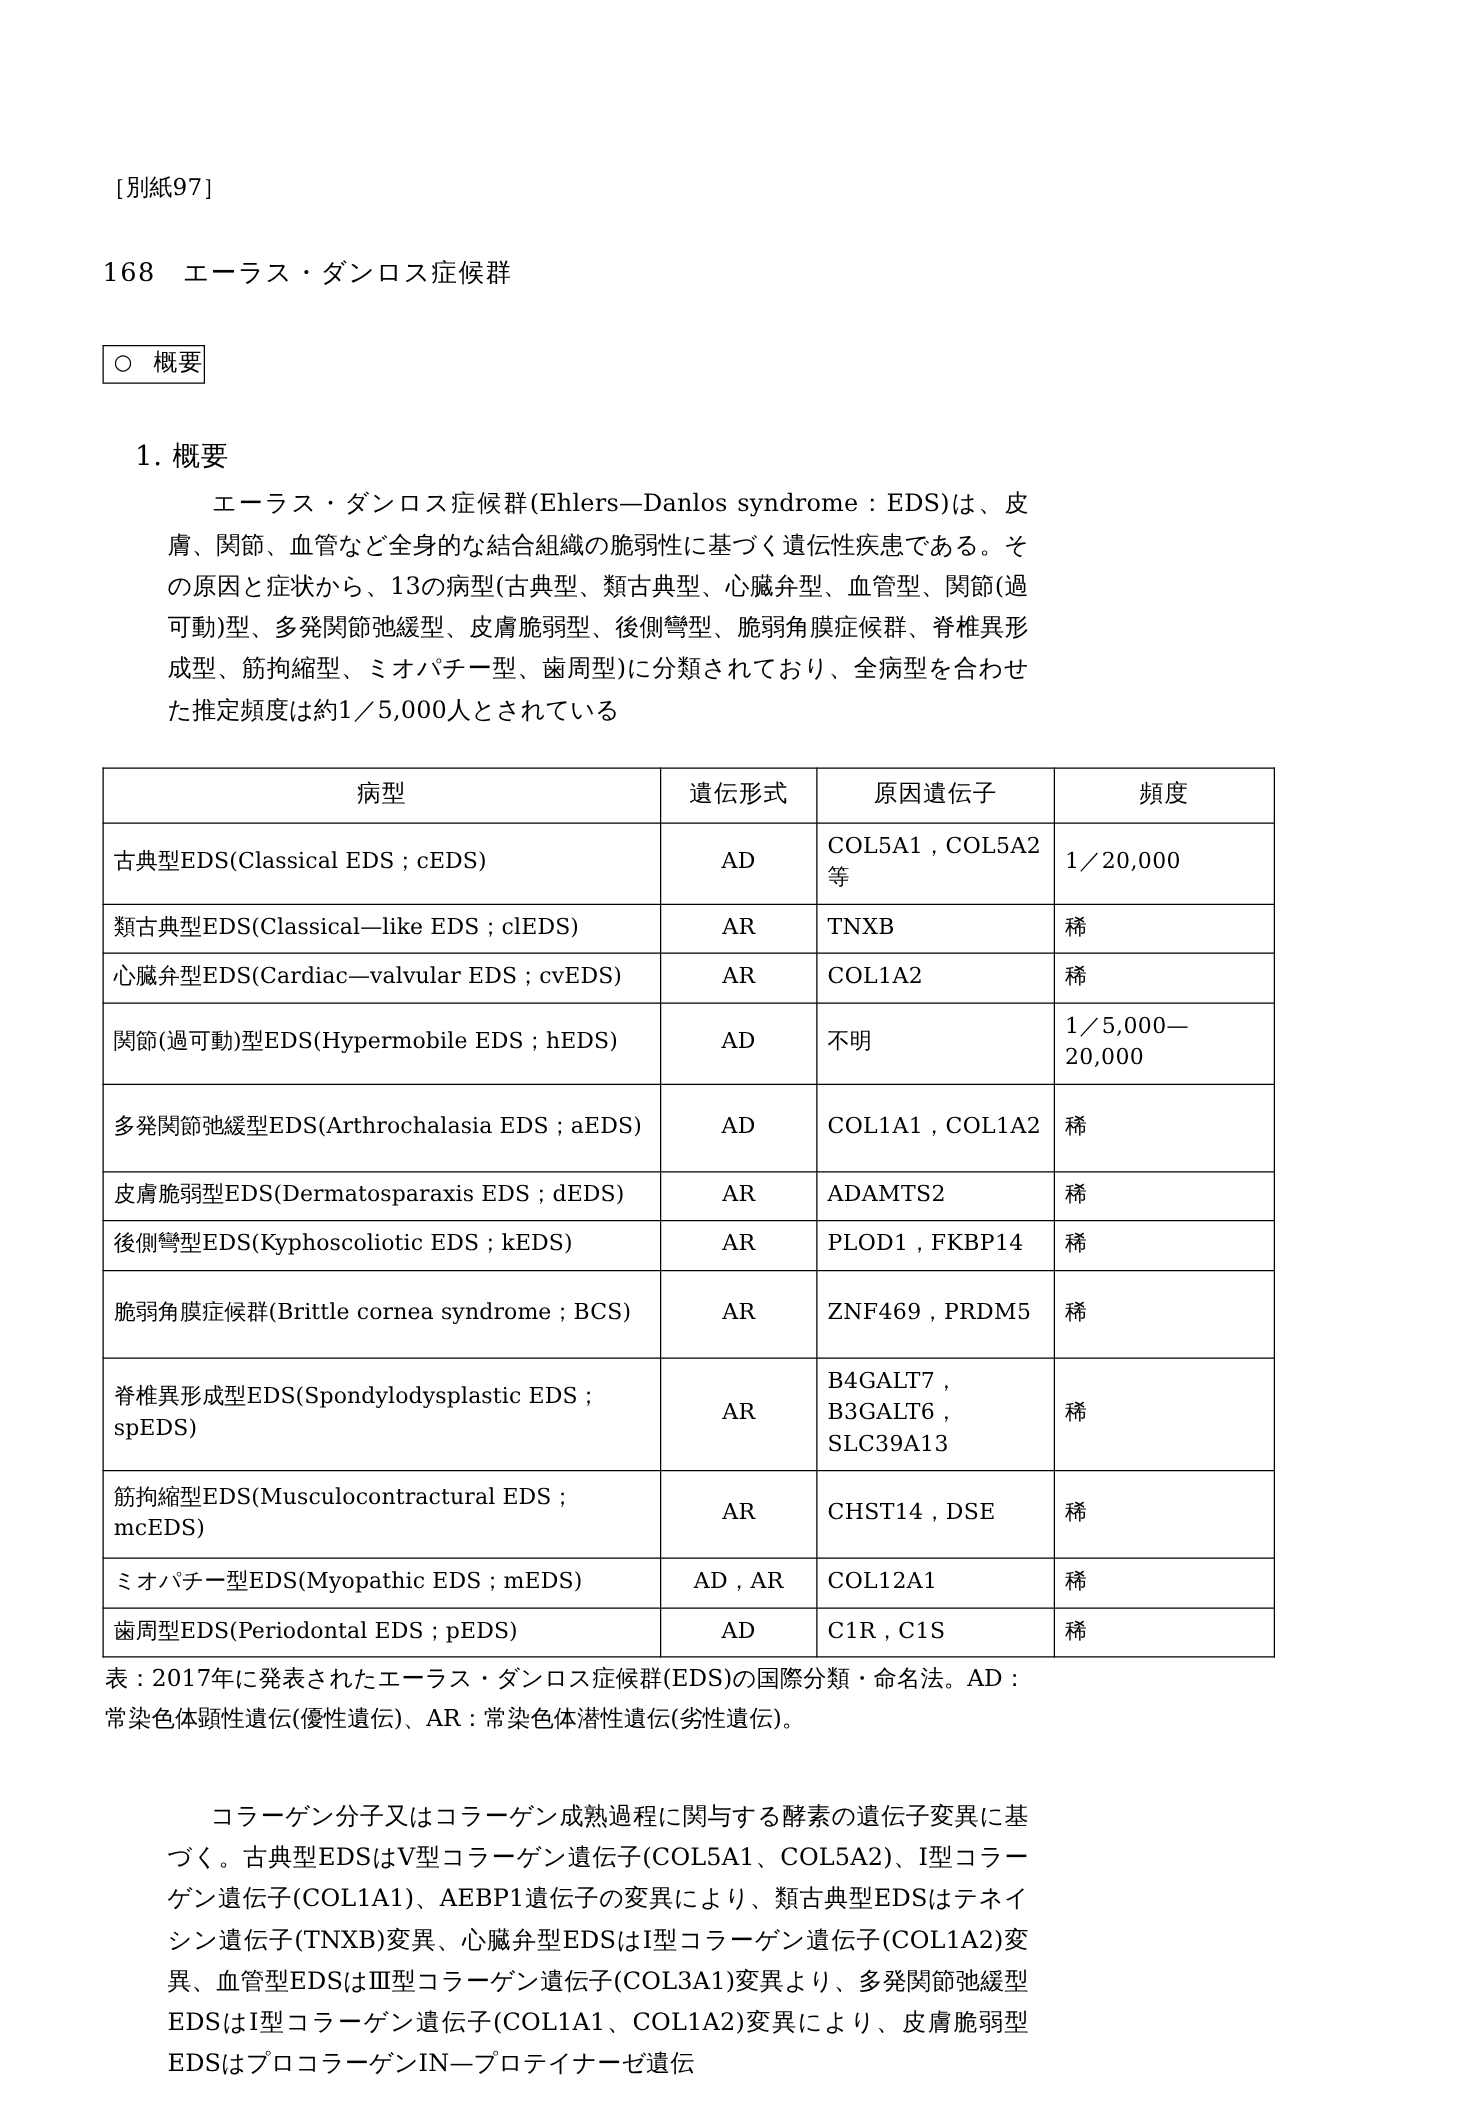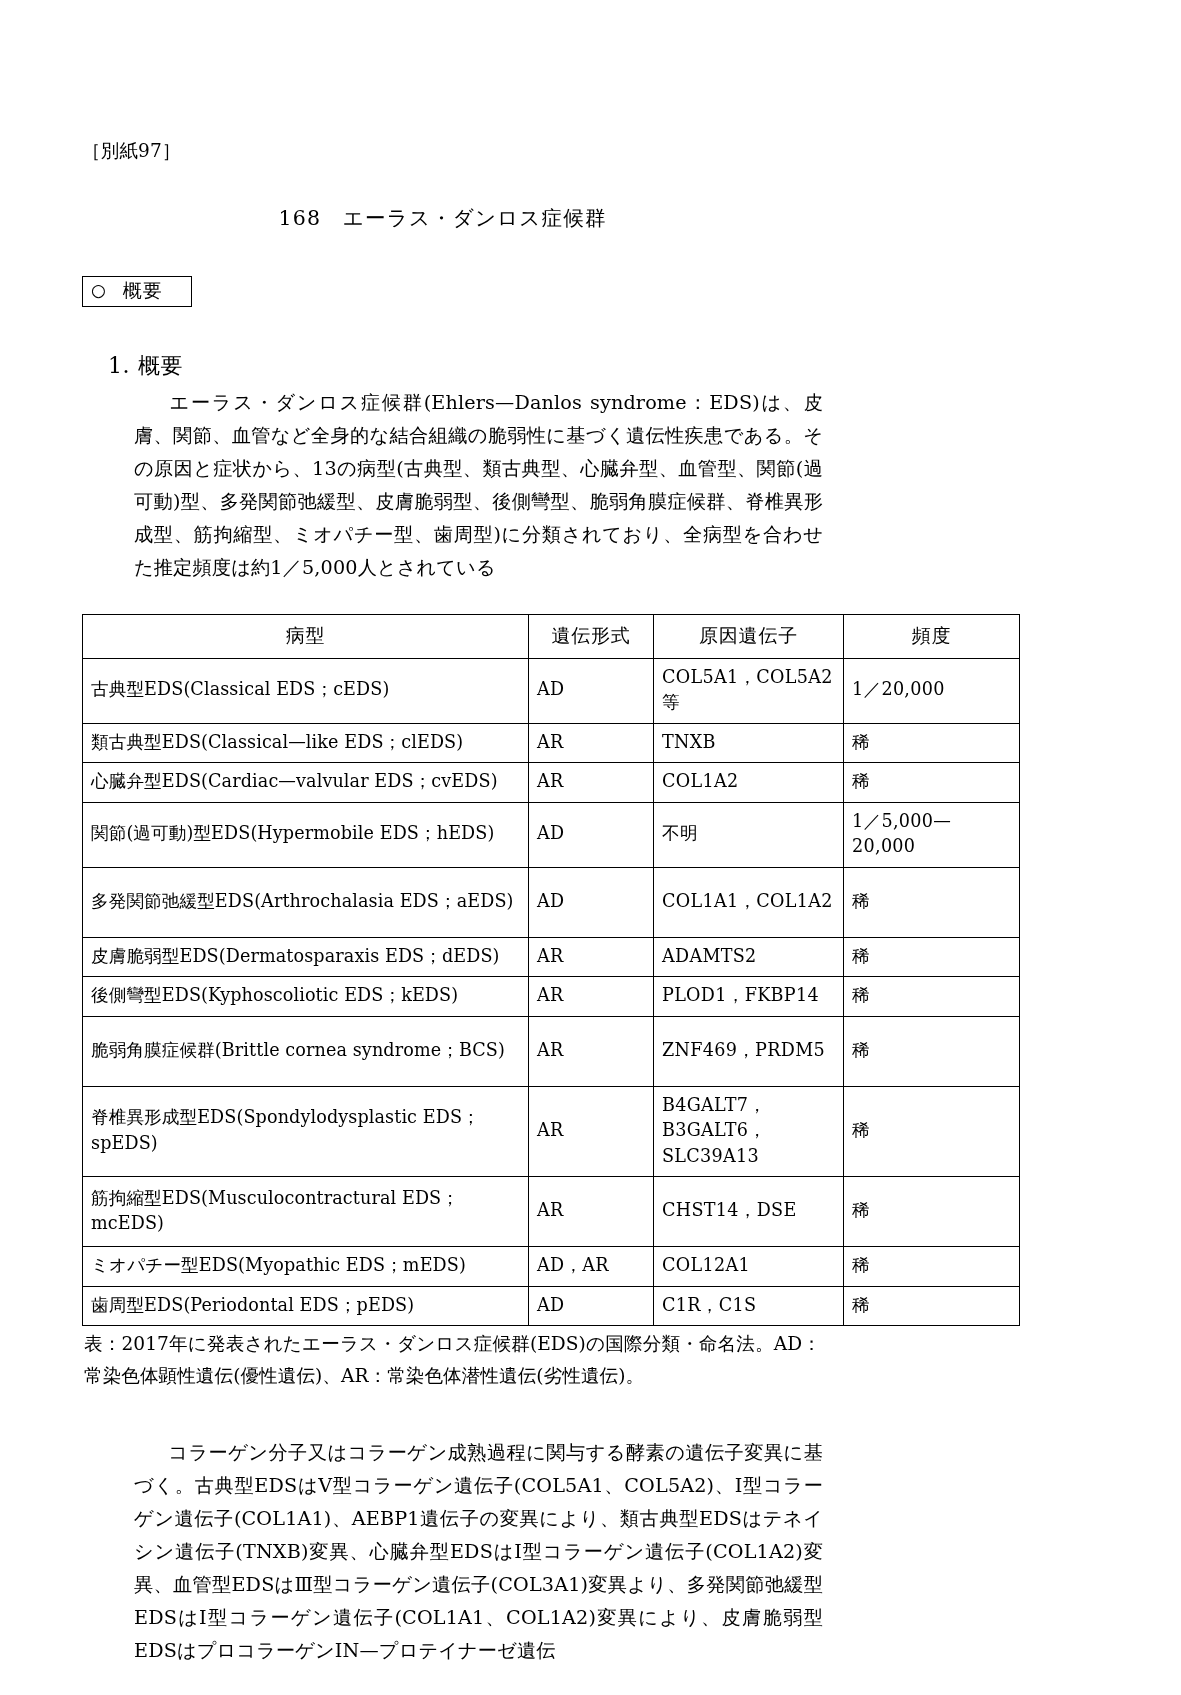--- a/index.html
+++ b/index.html
@@ -24,30 +24,29 @@
   }
 
   
   .bessi {
     font-size: 18.5px;
     line-height: 1.2;
     letter-spacing: 0.2px;
     margin: 0 0 42px 0;
   }
   .doc-title {
-    text-align: center;
     font-size: 20.5px;
     letter-spacing: 1.2px;
     margin: 0 0 44px 0;
     padding-right: 20px;
   }
   .section-box {
     display: inline-block;
     border: 1.3px solid #000;
-    padding: 3px 28px 4px 8px;
+    padding: 3px 0 4px 8px;
     font-size: 19px;
     letter-spacing: 1px;
     margin: 0 0 42px 0;
     line-height: 1.15;
   }
   .section-box .circle {
     font-size: 17px;
     vertical-align: 1px;
   }
   .section-box .gap { display: inline-block; width: 16px; }
@@ -113,21 +112,21 @@
   col.c-gene { width: 190px; }
   col.c-freq { width: 176px; }
 
   td.type {
     text-align: left;
     letter-spacing: 0.1px;
   }
   td.inh, td.freq, td.gene {
     letter-spacing: 0.3px;
   }
-  td.inh { }
+  td.inh { text-align: center; }
   td.gene { text-align: left; }
   td.freq { text-align: left; }
   td.tall { height: 56px; }
 </style>
 </head>
 <body>
 
 <div class="page">
 
   <div class="bessi">［別紙97］</div>

